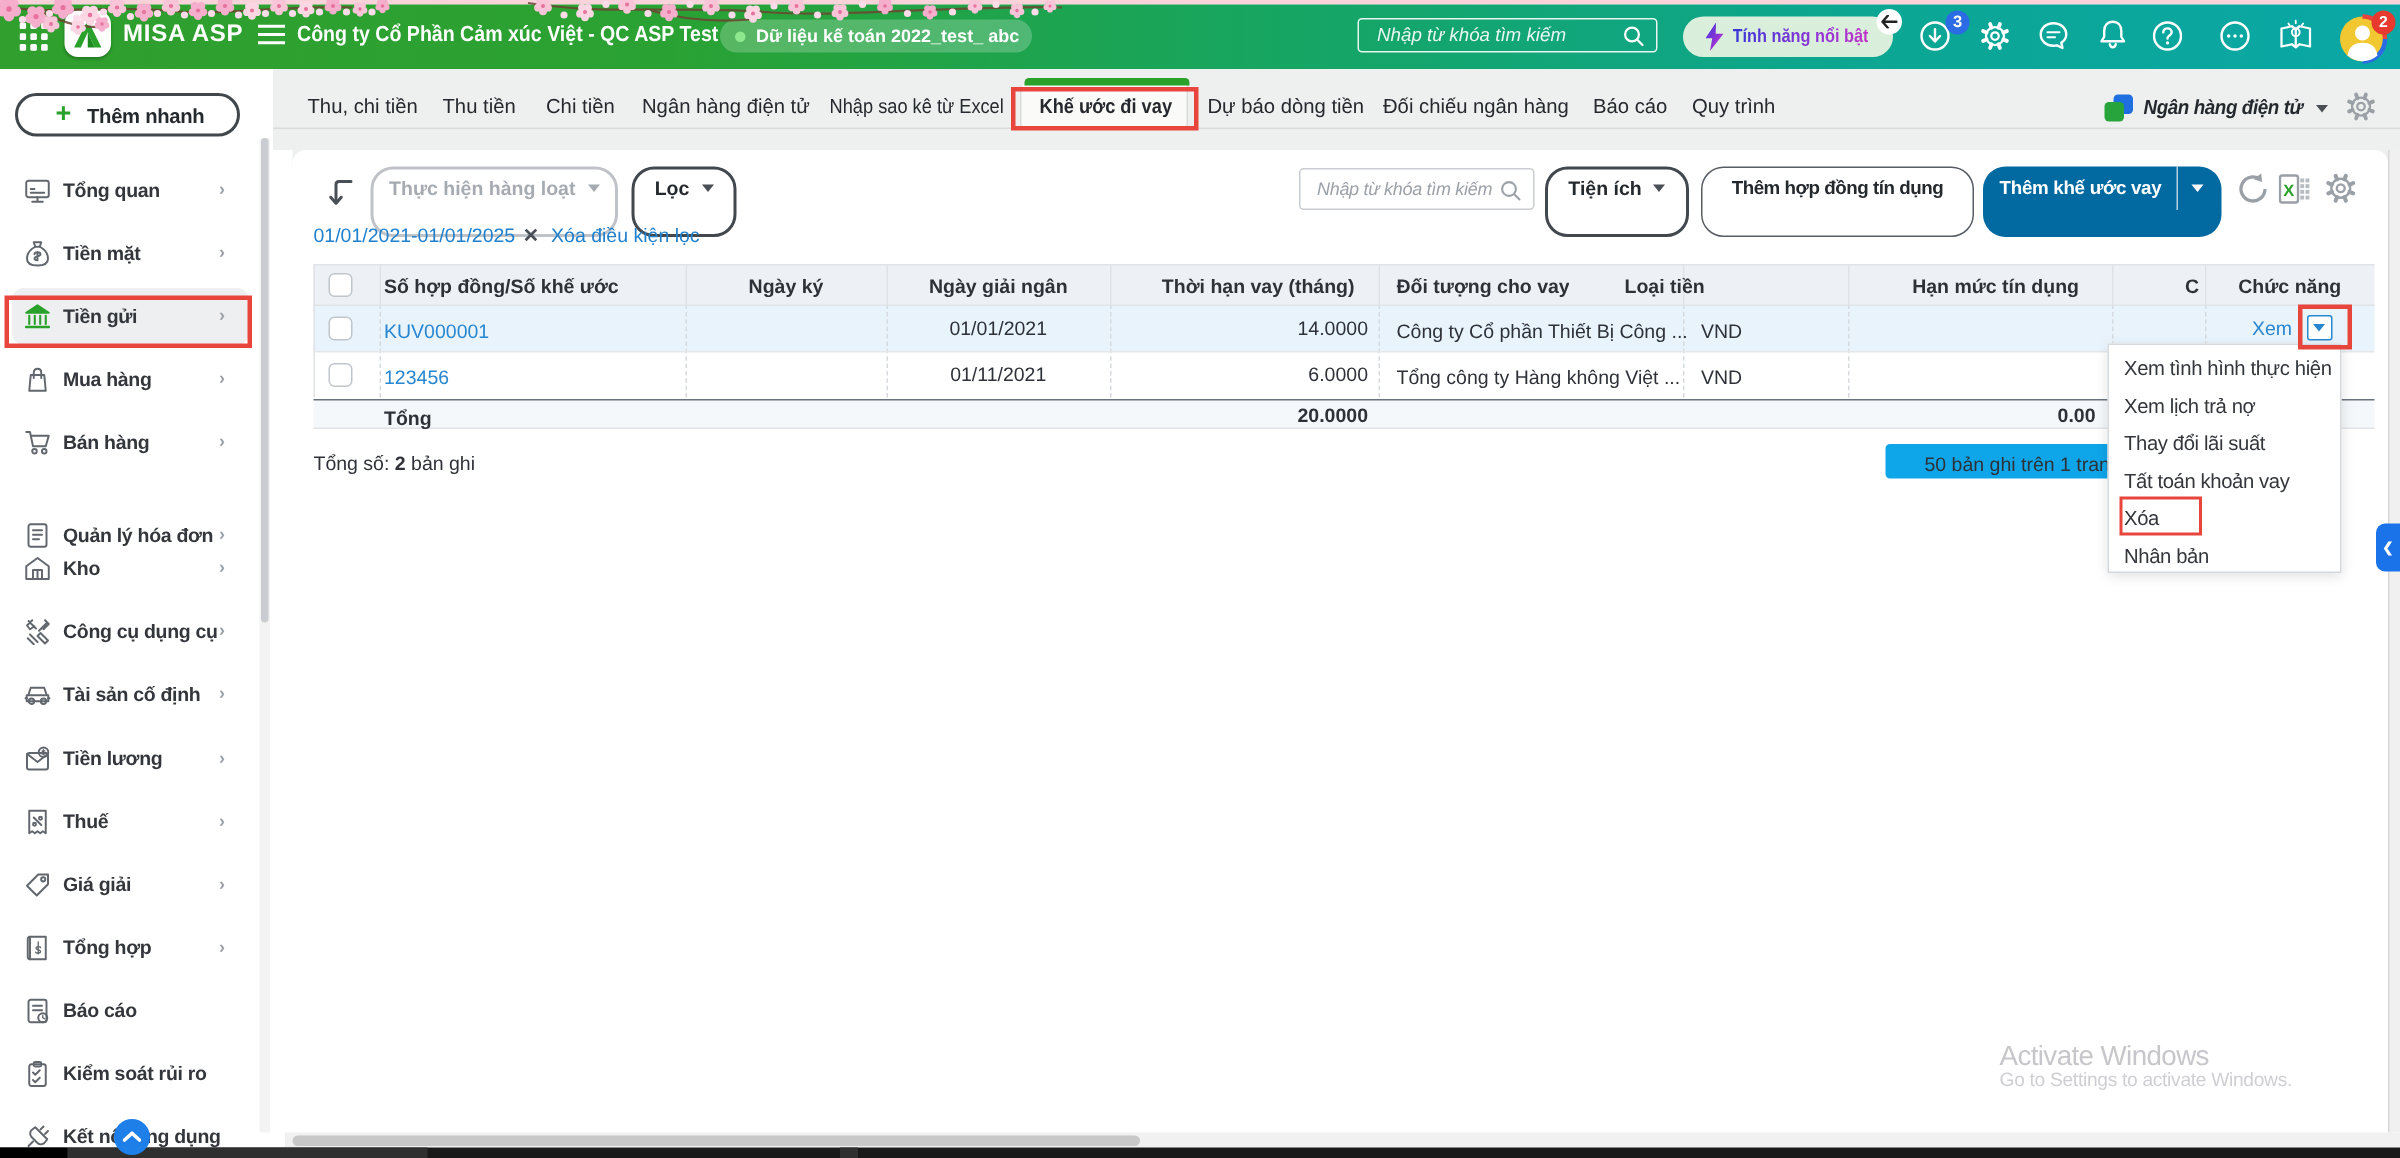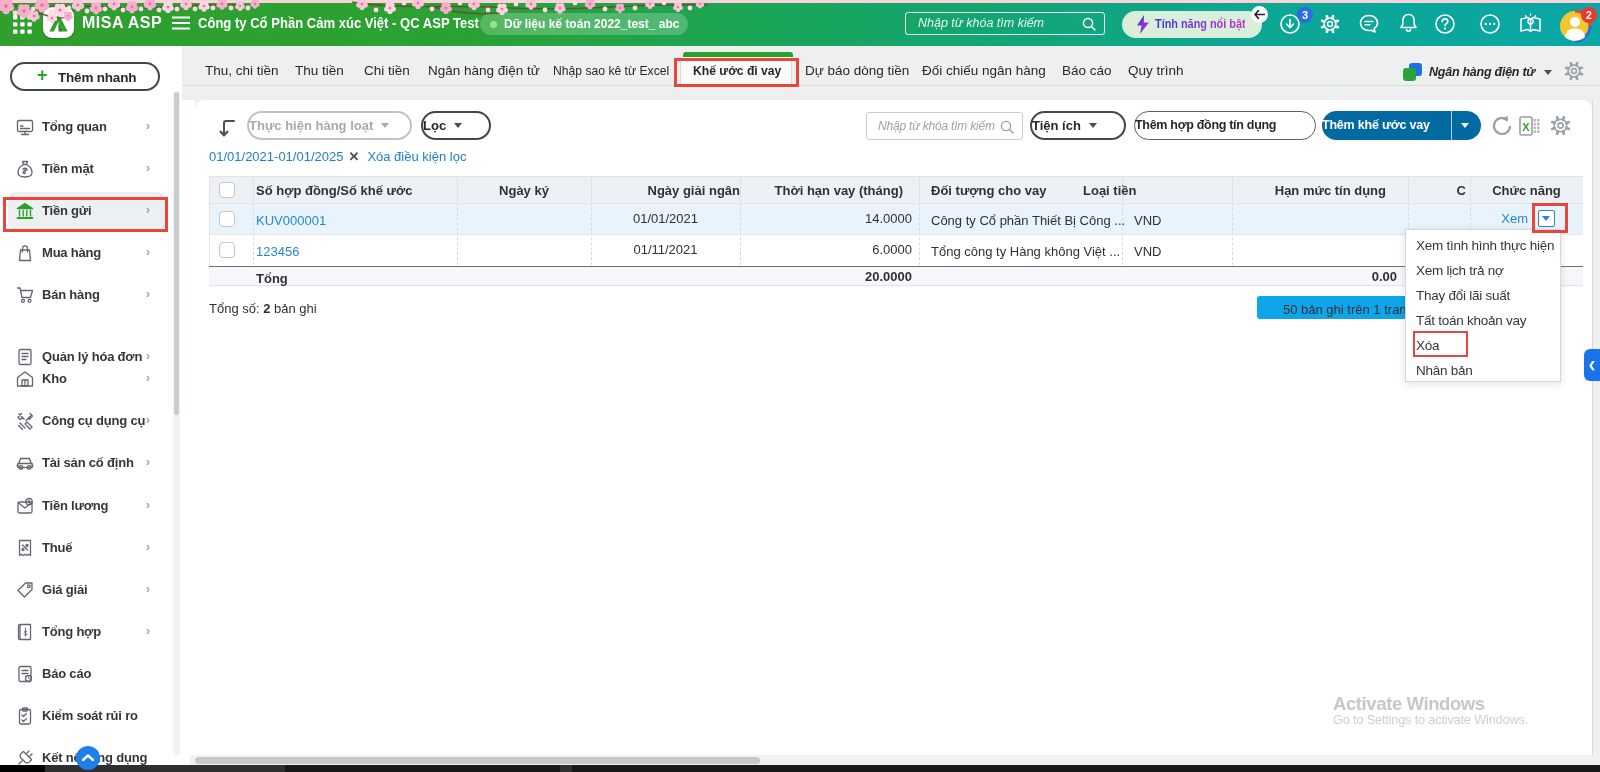--- a/index.html
+++ b/index.html
@@ -33,41 +33,41 @@
   #addbtn span.lbl { position:absolute; left:46px; top:6px; color:#24292e; font-size:13.5px; font-weight:bold; letter-spacing:-0.2px; }
   .mitem { position:absolute; left:0; width:178px; height:42px; }
   .mitem .txt { position:absolute; left:42px; top:13px; font-size:13px; font-weight:bold; color:#33373c; white-space:nowrap; letter-spacing:-0.2px; }
   .mitem .chev { position:absolute; left:146px; top:13px; font-size:12px; color:#9aa0a6; font-weight:bold; }
   .mitem svg { position:absolute; left:16px; top:11px; }
   #active-mitem { background:#edeff1; }
   #sb-scroll { left:173px; top:92px; width:7px; height:663px; background:#f3f3f3; }
   #sb-thumb { left:174px; top:92px; width:5px; height:323px; background:#c9ccd0; border-radius:3px; }
   #upbtn { left:76px; top:700px; width:24px; height:24px; border-radius:50%; background:#1f7fe8; color:#fff; text-align:center; font-size:12px; font-weight:bold; line-height:24px; }
   
-  .pill { position:absolute; top:111px; height:29px; border-radius:15px; background:#fff; font-size:13px; font-weight:bold; color:#24292e; }
+  .pill { position:absolute; top:111px; height:47px; border-radius:15px; background:#fff; font-size:13px; font-weight:bold; color:#24292e; text-align:center; }
   .caret { display:inline-block; width:0; height:0; border-left:4.5px solid transparent; border-right:4.5px solid transparent; border-top:5px solid #4a4f55; vertical-align:middle; margin-left:8px; margin-bottom:2px; }
   .caret.abs, span.caret[style] { }
   .ncar { margin:0 !important; }
   #chiprow { left:209px; top:149px; font-size:13px; color:#2180cc; }
   
   .cell { position:absolute; font-size:13px; color:#2e3238; white-space:nowrap; overflow:hidden; }
   .hd { font-weight:bold; }
   .link { color:#2787d0; }
   .cb { position:absolute; width:16px; height:16px; border:1.5px solid #c0c6cc; border-radius:4px; background:#fff; left:219px; }
   
   #ctxmenu { left:1405px; top:229px; width:156px; height:153px; background:#fff; border:1px solid #d6d9dc; box-shadow:0 2px 8px rgba(0,0,0,0.12); }
   .ctxitem { position:absolute; left:10px; font-size:13.5px; color:#33373c; white-space:nowrap; letter-spacing:-0.25px; }
   .redbox { position:absolute; border:3px solid #e8463c; }
   
   #rightstrip { left:1592px; top:100px; width:8px; height:655px; background:#f0f0f0; border-left:1px solid #d8d8d8; }
   #bluetab { left:1584px; top:349px; width:16px; height:32px; background:#1a73e8; border-radius:6px 0 0 6px; color:#fff; font-size:9px; line-height:32px; text-align:center; font-weight:bold; }
   #hscroll-track { left:190px; top:755px; width:1410px; height:10px; background:#f1f1f1; }
   #hscroll-thumb { left:195px; top:757px; width:565px; height:7px; background:#c8c8c8; border-radius:4px; }
   #darkstrip { left:0; top:765px; width:1600px; height:7px; background:#191919; }
-  #activate { left:1333px; top:693px; color:#c7c7cb; font-size:18.5px; letter-spacing:-0.4px;font-weight:bold; }
+  #activate { left:1333px; top:693px; color:#c7c7cb; font-size:18.5px; letter-spacing:-0.4px; }
   #activate2 { left:1333px; top:712px; color:#cfcfd3; font-size:12.8px; letter-spacing:-0.2px; }
 </style>
 </head>
 <body>
 <div class="abs" id="pinkline"></div>
 <div class="abs" id="topbar"></div>
 <div class="abs" id="tabbar"></div>
 <div class="abs" style="left:182px;top:85px;width:1418px;height:1px;background:#d9dbd9"></div>
 <div class="abs" style="left:195px;top:100px;width:14px;height:14px;background:#eef0ef"></div>
 <div class="abs" style="left:1578px;top:100px;width:14px;height:14px;background:#eef0ef"></div>
@@ -716,21 +716,21 @@
 <div class="abs" style="left:1408px;top:176px;width:1px;height:27px;background:#dfe2e6"></div>
 <div class="abs" style="left:1408px;top:203px;width:0;height:62px;border-left:1px dashed #d5dade"></div>
 <div class="abs" style="left:1470px;top:176px;width:1px;height:27px;background:#dfe2e6"></div>
 <div class="abs" style="left:1470px;top:203px;width:0;height:62px;border-left:1px dashed #d5dade"></div>
 <div class="abs" style="left:209px;top:203px;width:1374px;height:1px;background:#dfe2e6"></div>
 <div class="abs" style="left:209px;top:234px;width:1374px;height:1px;background:#e4e7ea"></div>
 
 <div class="cb abs" style="top:182px"></div>
 <div class="cell hd" style="left:256px;top:183px">Số hợp đồng/Số khế ước</div>
 <div class="cell hd" style="left:457px;top:183px;width:134px;text-align:center">Ngày ký</div>
-<div class="cell hd" style="left:591px;top:183px;width:149px;text-align:right">Ngày giải ngân</div>
+<div class="cell hd" style="left:591px;top:183px;width:149px;text-align:center">Ngày giải ngân</div>
 <div class="cell hd" style="left:740px;top:183px;width:163px;text-align:right">Thời hạn vay (tháng)</div>
 <div class="cell hd" style="left:931px;top:183px">Đối tượng cho vay</div>
 <div class="cell hd" style="left:1083px;top:183px">Loại tiền</div>
 <div class="cell hd" style="left:1232px;top:183px;width:154px;text-align:right">Hạn mức tín dụng</div>
 <div class="cell hd" style="left:1408px;top:183px;width:58px;text-align:right">C</div>
 <div class="cell hd" style="left:1470px;top:183px;width:113px;text-align:center">Chức năng</div>
 
 <div class="cb abs" style="top:211px"></div>
 <div class="cell link" style="left:256px;top:213px">KUV000001</div>
 <div class="cell" style="left:591px;top:211px;width:149px;text-align:center">01/01/2021</div>

